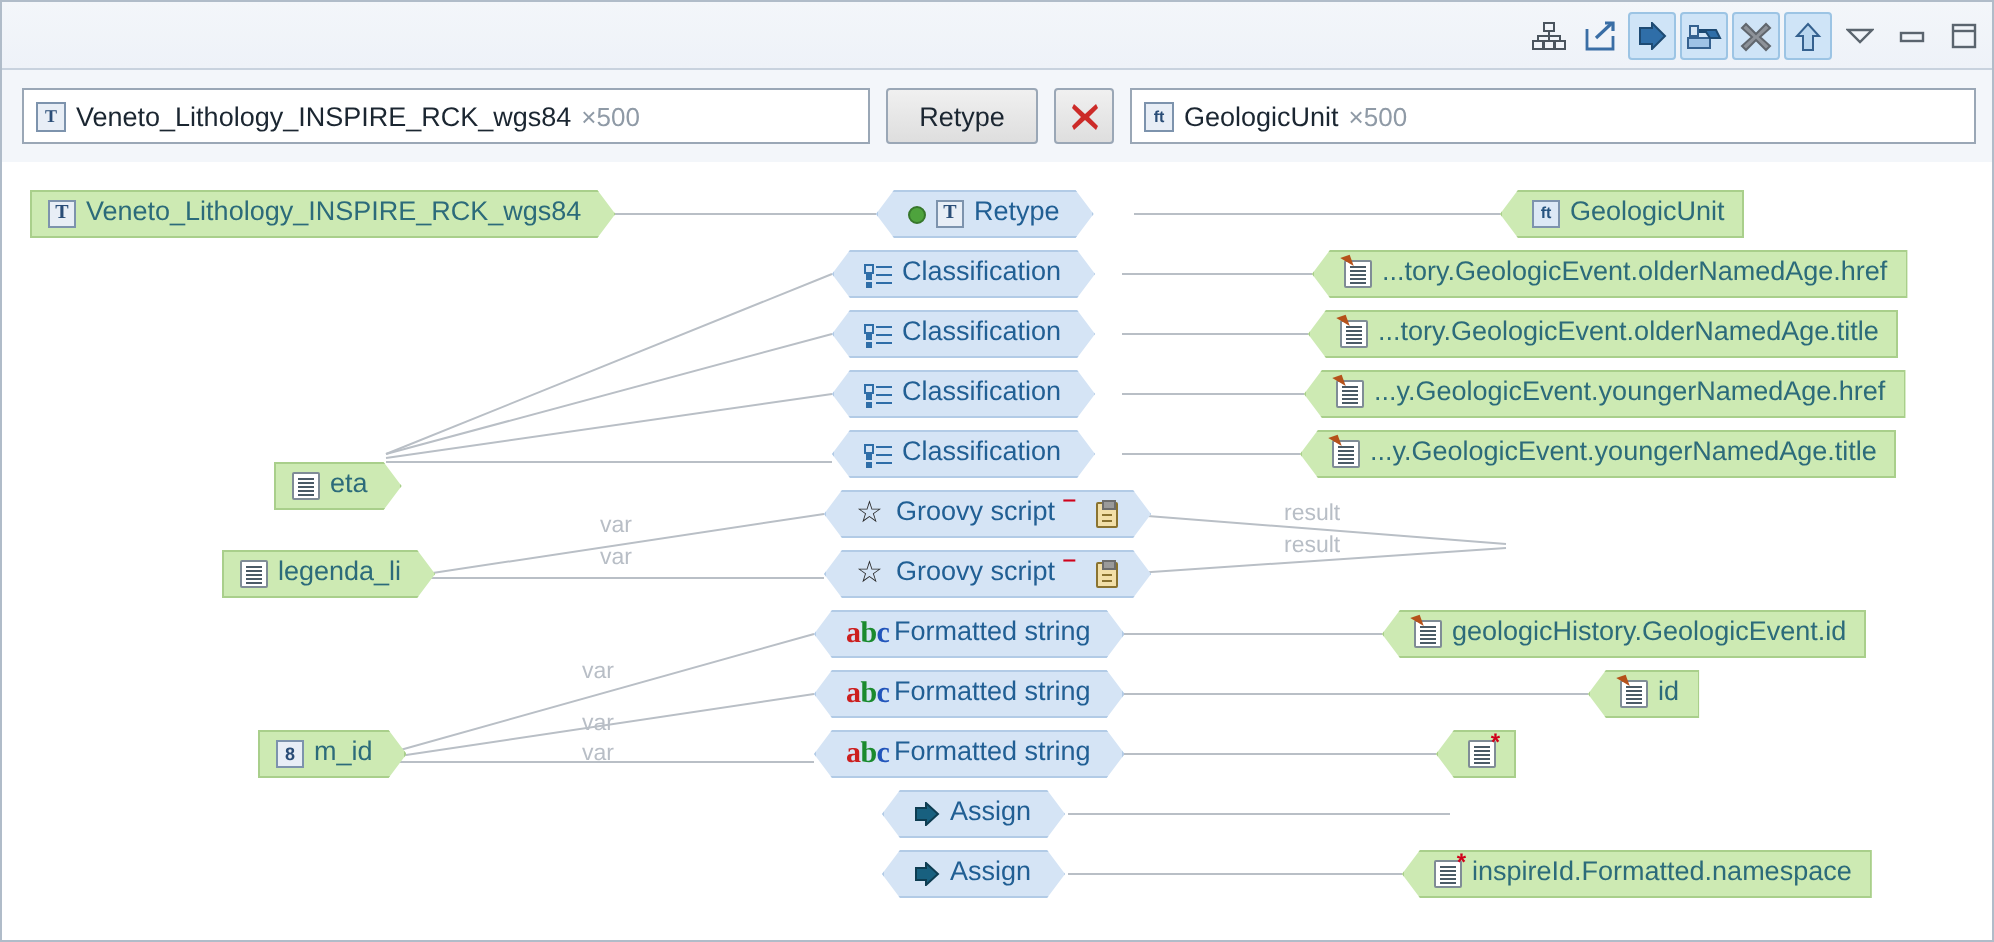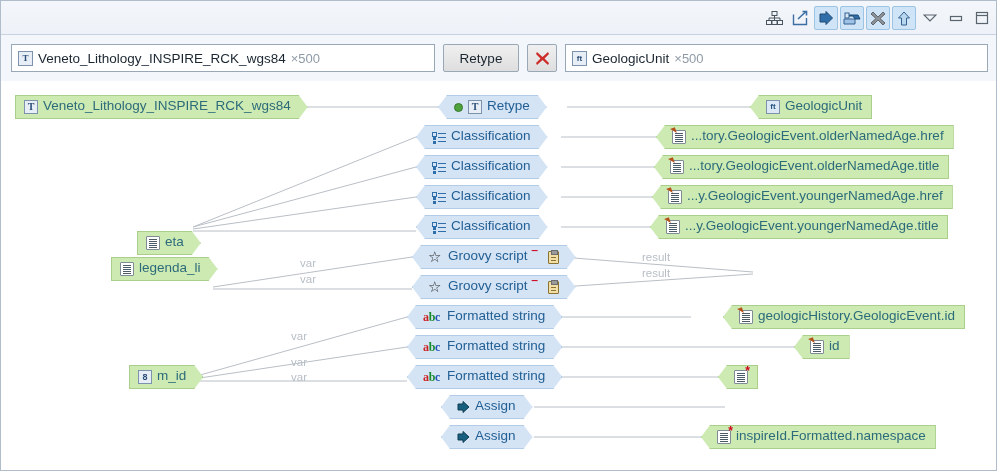--- a/index.html
+++ b/index.html
@@ -232,21 +232,21 @@
     width: 3px; height: 3px; border: 1px solid #2f6ea8;
     box-shadow: 0 4px 0 -1px #2f6ea8, 0 8px 0 -1px #2f6ea8;
   }
   .gi.clf::after {
     content: ""; position: absolute; left: 6px; top: 3px;
     width: 8px; height: 1px; background: #2f6ea8;
     box-shadow: 0 4px 0 #2f6ea8, 0 8px 0 #2f6ea8;
   }
   
   .gi.abc {
-    width: 19px; font-size: 12px; font-weight: bold;
+    width: 19px; font-size: 15px; font-weight: bold;
     letter-spacing: -0.3px; line-height: 14px;
     font-family: "Liberation Serif", serif;
   }
   .gi.abc .a { color: #cc1f1f; }
   .gi.abc .b { color: #1a8a2e; }
   .gi.abc .c { color: #2255bb; }
   
   .gi.starw { width: 15px; color: #2a2a2a; font-size: 15px; line-height: 14px; }
   
   .gi.caret { width: 10px; color: #d0021b; font-size: 13px; line-height: 12px; font-weight: bold; }
@@ -417,21 +417,21 @@
     <div class="edge-label" style="left:641px;top:186px">result</div>
 
     <div class="node green" style="left:14px;top:14px">
       <span class="gi tbadge">T</span>
       <span class="lbl">Veneto_Lithology_INSPIRE_RCK_wgs84</span>
     </div>
     <div class="node green" style="left:136px;top:150px">
       <span class="gi doc"></span>
       <span class="lbl">eta</span>
     </div>
-    <div class="node green" style="left:110px;top:176px">
+    <div class="node green" style="left:110px;top:194px">
       <span class="gi doc"></span>
       <span class="lbl">legenda_li</span>
     </div>
     <div class="node green" style="left:128px;top:284px">
       <span class="gi num">8</span>
       <span class="lbl">m_id</span>
     </div>
 
     <div class="node blue" style="left:437px;top:14px">
       <span class="gi dot"></span>
@@ -512,21 +512,21 @@
       <span class="lbl">...tory.GeologicEvent.olderNamedAge.href</span>
     </div>
     <div class="node green inleft" style="left:651px;top:104px">
       <span class="gi doc arrow"></span>
       <span class="lbl">...y.GeologicEvent.youngerNamedAge.href</span>
     </div>
     <div class="node green inleft" style="left:649px;top:134px">
       <span class="gi doc arrow"></span>
       <span class="lbl">...y.GeologicEvent.youngerNamedAge.title</span>
     </div>
-    <div class="node green inleft" style="left:722px;top:224px">
+    <div class="node green inleft" style="left:690px;top:224px">
       <span class="gi doc arrow"></span>
       <span class="lbl">geologicHistory.GeologicEvent.id</span>
     </div>
     <div class="node green inleft" style="left:793px;top:254px">
       <span class="gi doc arrow"></span>
       <span class="lbl">id</span>
     </div>
     <div class="node green inleft" style="left:717px;top:284px">
       <span class="gi doc star"></span>
     </div>

